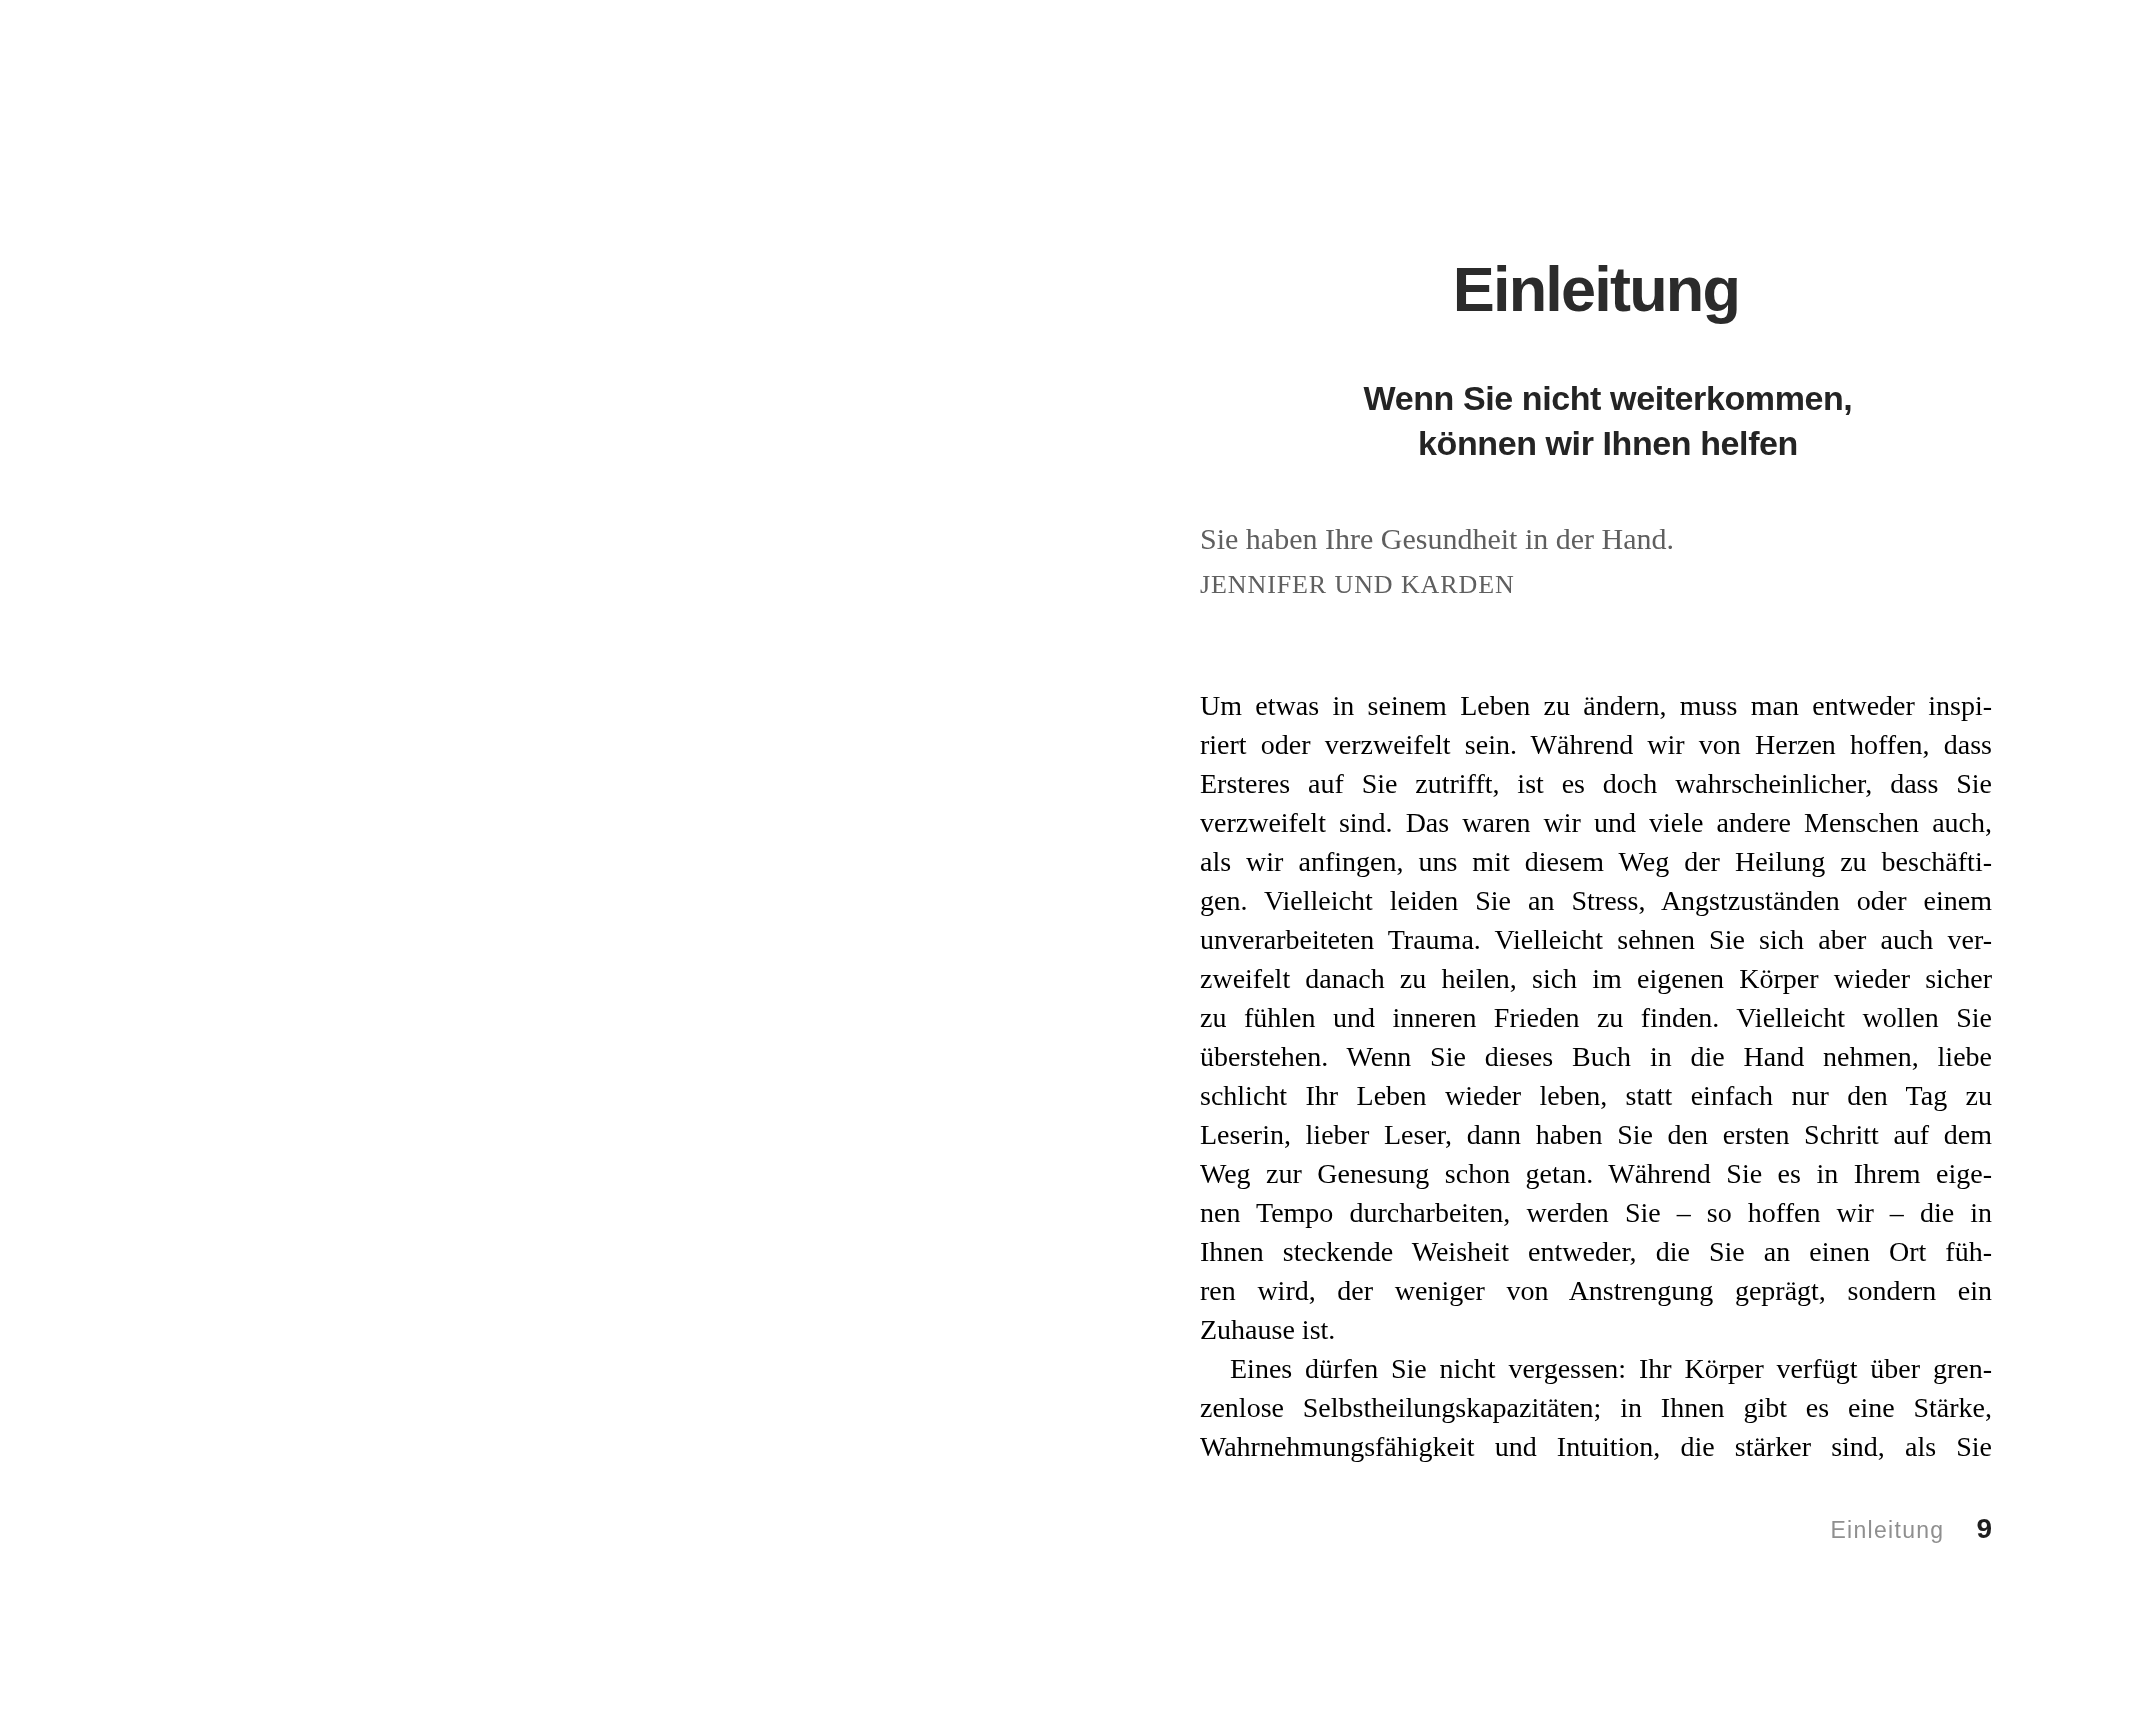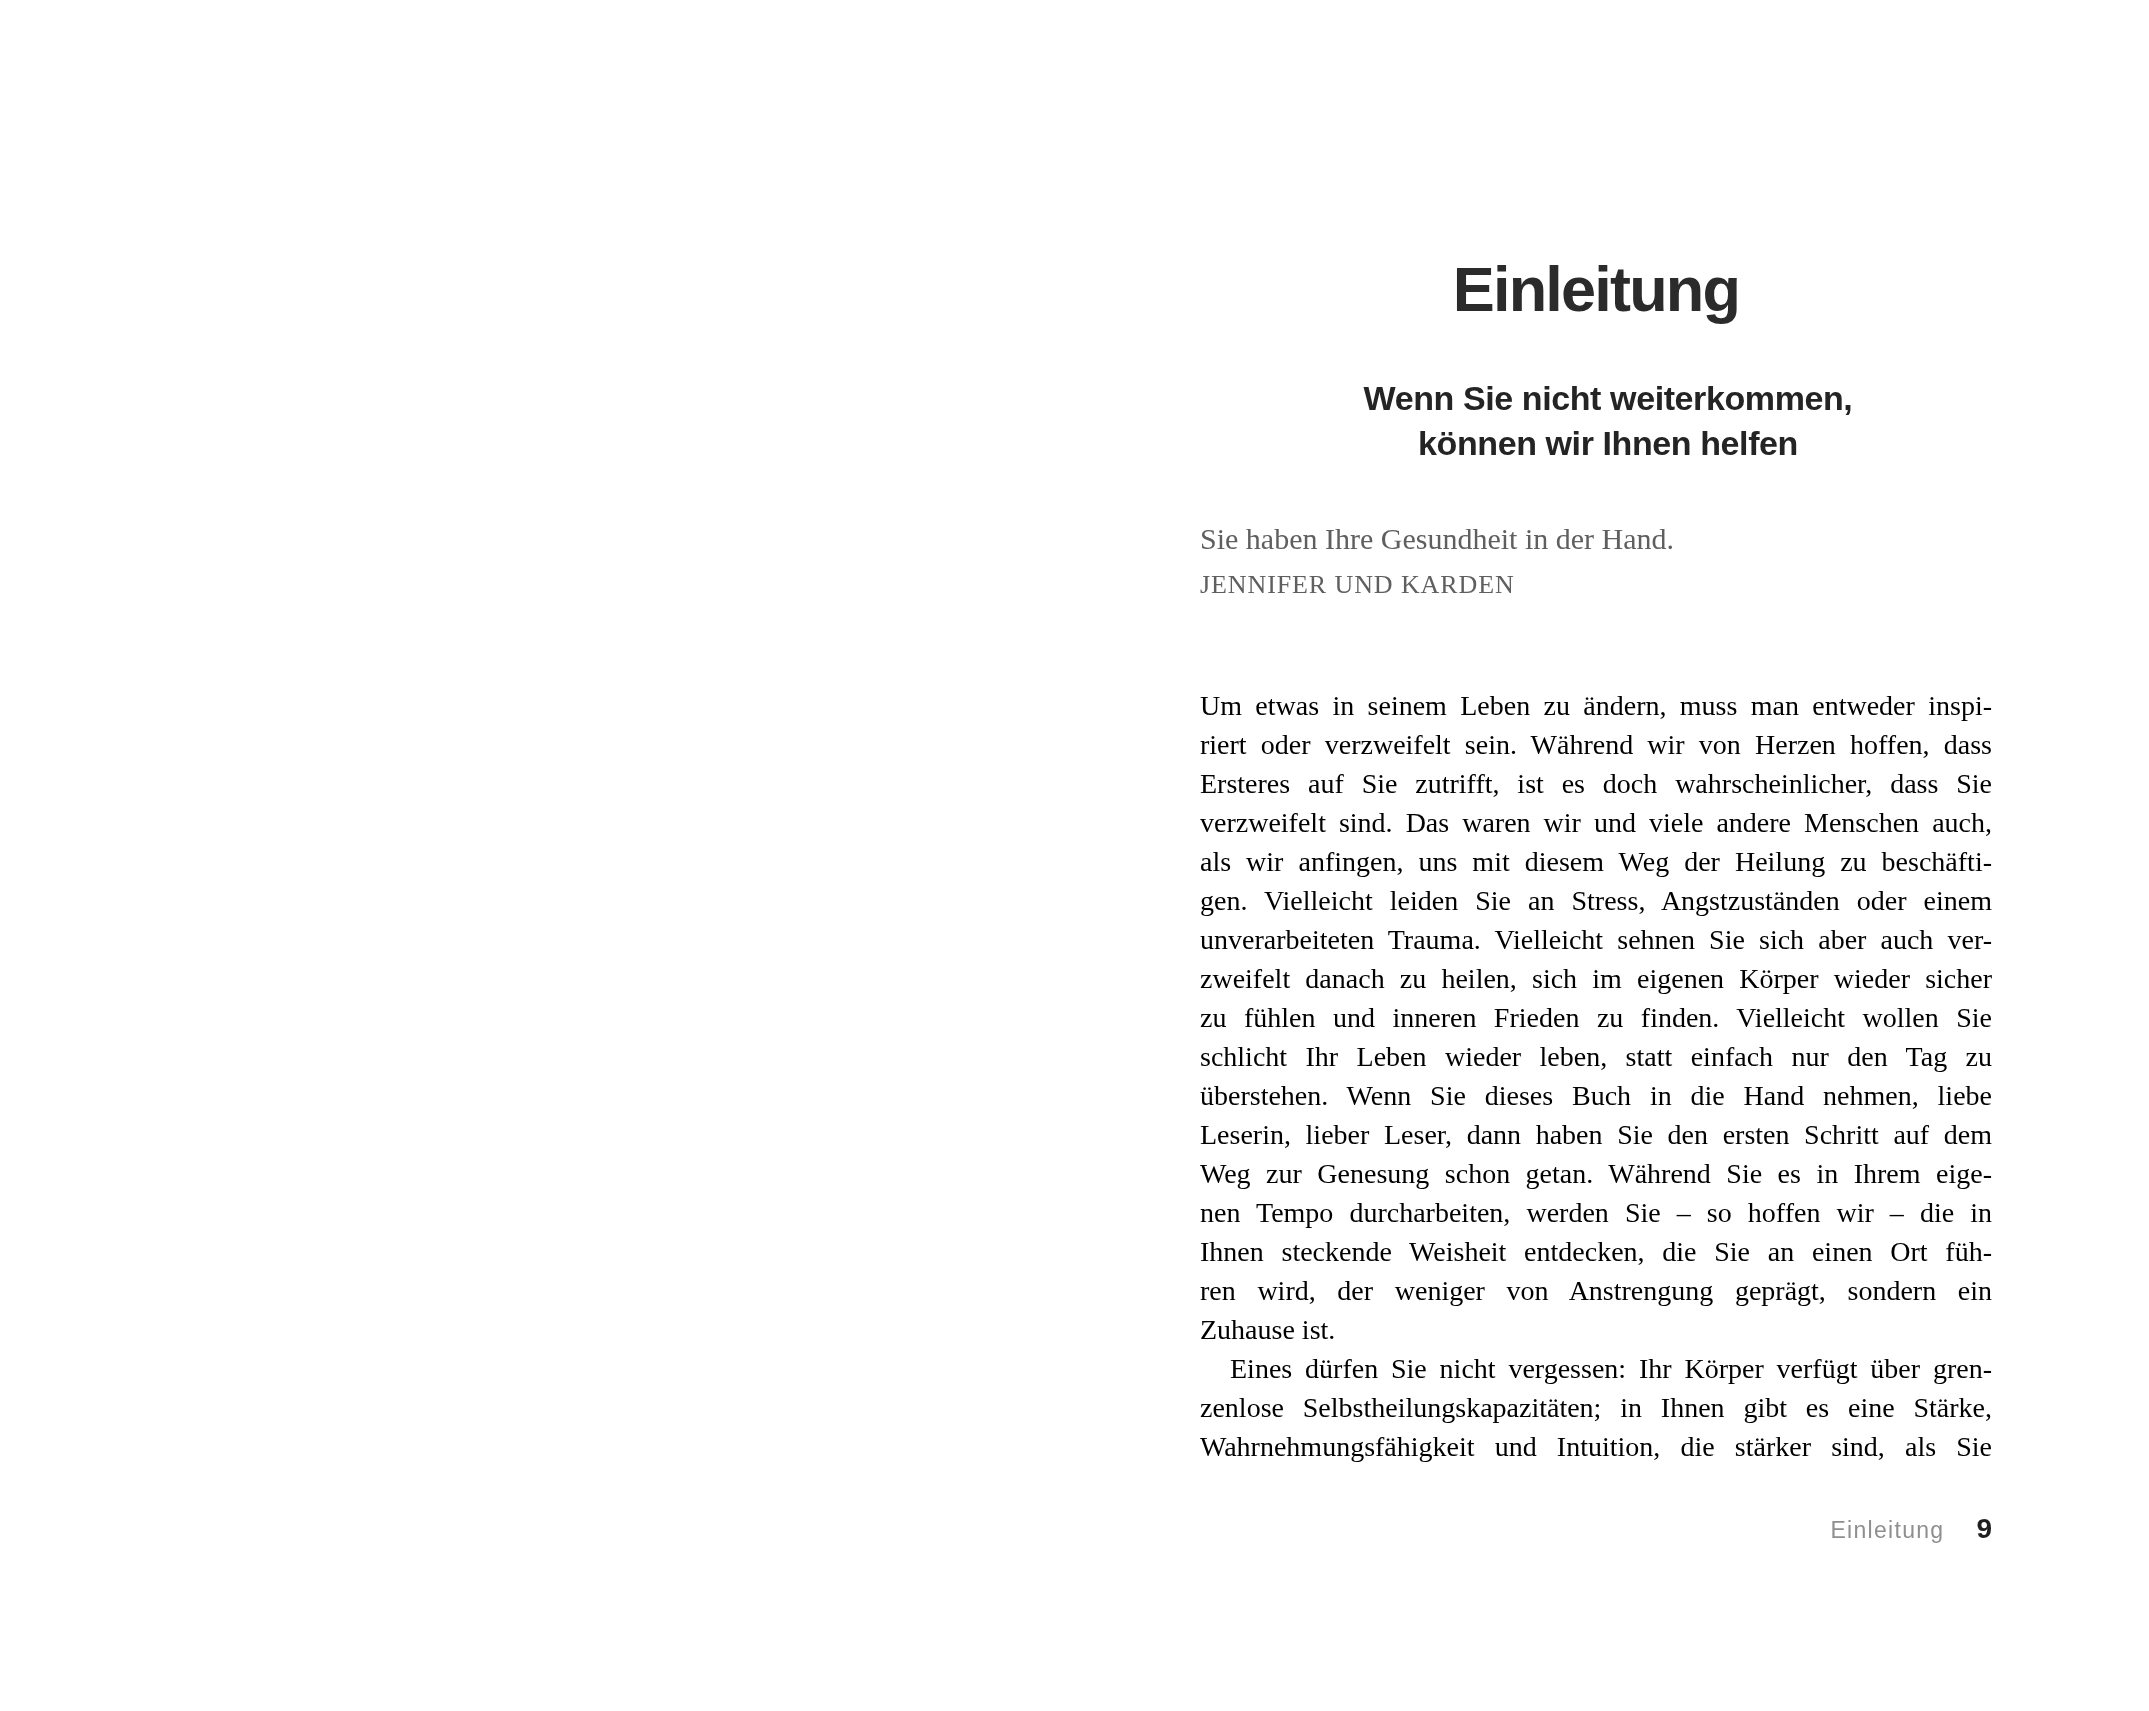--- a/index.html
+++ b/index.html
@@ -117,26 +117,26 @@
   <div class="column body-text">
       <div class="body-line j">Um etwas in seinem Leben zu ändern, muss man entweder inspi-</div>
       <div class="body-line j">riert oder verzweifelt sein. Während wir von Herzen hoffen, dass</div>
       <div class="body-line j">Ersteres auf Sie zutrifft, ist es doch wahrscheinlicher, dass Sie</div>
       <div class="body-line j">verzweifelt sind. Das waren wir und viele andere Menschen auch,</div>
       <div class="body-line j">als wir anfingen, uns mit diesem Weg der Heilung zu beschäfti-</div>
       <div class="body-line j">gen. Vielleicht leiden Sie an Stress, Angstzuständen oder einem</div>
       <div class="body-line j">unverarbeiteten Trauma. Vielleicht sehnen Sie sich aber auch ver-</div>
       <div class="body-line j">zweifelt danach zu heilen, sich im eigenen Körper wieder sicher</div>
       <div class="body-line j">zu fühlen und inneren Frieden zu finden. Vielleicht wollen Sie</div>
+      <div class="body-line j">überstehen. Wenn Sie dieses Buch in die Hand nehmen, liebe</div>
       <div class="body-line j">schlicht Ihr Leben wieder leben, statt einfach nur den Tag zu</div>
-      <div class="body-line j">überstehen. Wenn Sie dieses Buch in die Hand nehmen, liebe</div>
       <div class="body-line j">Leserin, lieber Leser, dann haben Sie den ersten Schritt auf dem</div>
       <div class="body-line j">Weg zur Genesung schon getan. Während Sie es in Ihrem eige-</div>
       <div class="body-line j">nen Tempo durcharbeiten, werden Sie – so hoffen wir – die in</div>
-      <div class="body-line j">Ihnen steckende Weisheit entdecken, die Sie an einen Ort füh-</div>
+      <div class="body-line j">Ihnen steckende Weisheit entweder, die Sie an einen Ort füh-</div>
       <div class="body-line j">ren wird, der weniger von Anstrengung geprägt, sondern ein</div>
       <div class="body-line">Zuhause ist.</div>
       <div class="body-line j indent">Eines dürfen Sie nicht vergessen: Ihr Körper verfügt über gren-</div>
       <div class="body-line j">zenlose Selbstheilungskapazitäten; in Ihnen gibt es eine Stärke,</div>
       <div class="body-line j">Wahrnehmungsfähigkeit und Intuition, die stärker sind, als Sie</div>
     </div>
 
   <div class="column page-footer">
     <span class="running-title">Einleitung</span><span class="page-number">9</span>
   </div>

